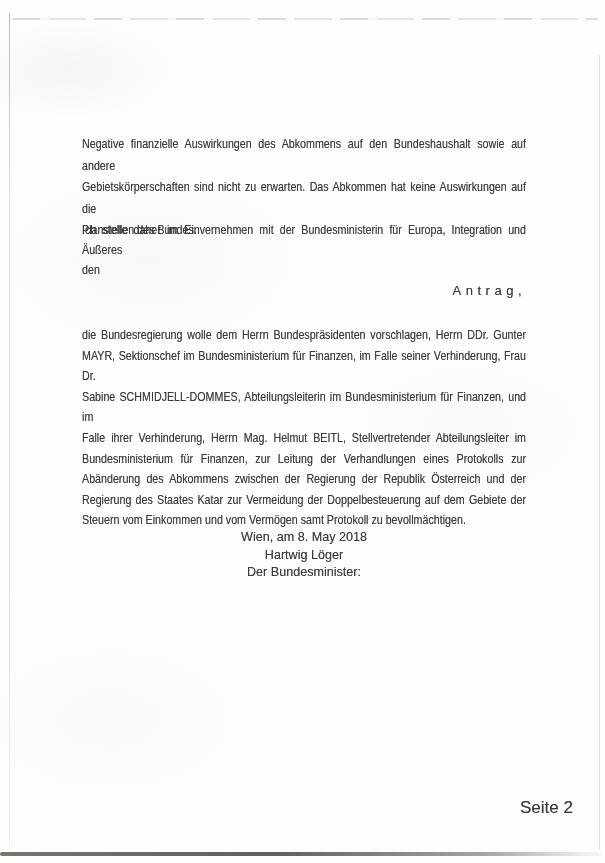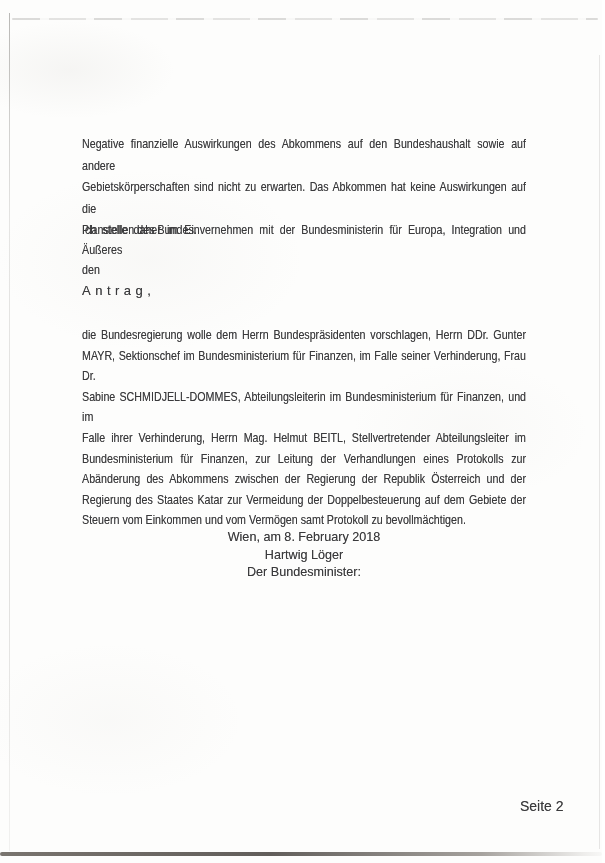--- a/index.html
+++ b/index.html
@@ -57,31 +57,31 @@
     font-size: 12.6px;
     text-shadow: 0 0 0.5px rgba(58,58,60,0.55);
   }
   .para .line { text-align: justify; }
   .para .line.just { text-align-last: justify; }
   .p-financial { top: 134px; line-height: 21.5px; }
   .p-intro     { top: 220px; line-height: 20px;   }
   .p-motion    { top: 325px; line-height: 20.6px; }
   .heading-antrag {
     position: absolute; left: 82px; top: 283px; width: 444px;
-    text-align: left; font-size: 13px; letter-spacing: 4.5px;
+    text-align: right; font-size: 13px; letter-spacing: 4.5px;
     text-shadow: 0 0 0.5px rgba(58,58,60,0.55);
   }
   .signature {
     position: absolute; left: 82px; top: 529px; width: 444px;
     text-align: center; font-size: 12.6px; line-height: 17.6px;
     text-shadow: 0 0 0.5px rgba(58,58,60,0.55);
   }
   .page-number {
     position: absolute; left: 520px; top: 798px;
-    font-size: 14px;
+    font-size: 17px;
     text-shadow: 0 0 0.5px rgba(58,58,60,0.55);
   }
 </style>
 </head>
 <body>
 
 <div class="scan">
 
   <div class="art-top-line"></div>
   <div class="art-left-edge"></div>
@@ -105,21 +105,21 @@
       <div class="line just">MAYR, Sektionschef im Bundesministerium für Finanzen, im Falle seiner Verhinderung, Frau Dr.</div>
       <div class="line just">Sabine SCHMIDJELL-DOMMES, Abteilungsleiterin im Bundesministerium für Finanzen, und im</div>
       <div class="line just">Falle ihrer Verhinderung, Herrn Mag. Helmut BEITL, Stellvertretender Abteilungsleiter im</div>
       <div class="line just">Bundesministerium für Finanzen, zur Leitung der Verhandlungen eines Protokolls zur</div>
       <div class="line just">Abänderung des Abkommens zwischen der Regierung der Republik Österreich und der</div>
       <div class="line just">Regierung des Staates Katar zur Vermeidung der Doppelbesteuerung auf dem Gebiete der</div>
       <div class="line">Steuern vom Einkommen und vom Vermögen samt Protokoll zu bevollmächtigen.</div>
     </div>
 
   <div class="signature">
-    <div>Wien, am 8. February 2018</div>
+    <div>Wien, am 8. May 2018</div>
     <div>Hartwig Löger</div>
     <div>Der Bundesminister:</div>
   </div>
 
   <div class="page-number">Seite 2</div>
 
   <div class="art-bottom-edge"></div>
 
 </div>
 

